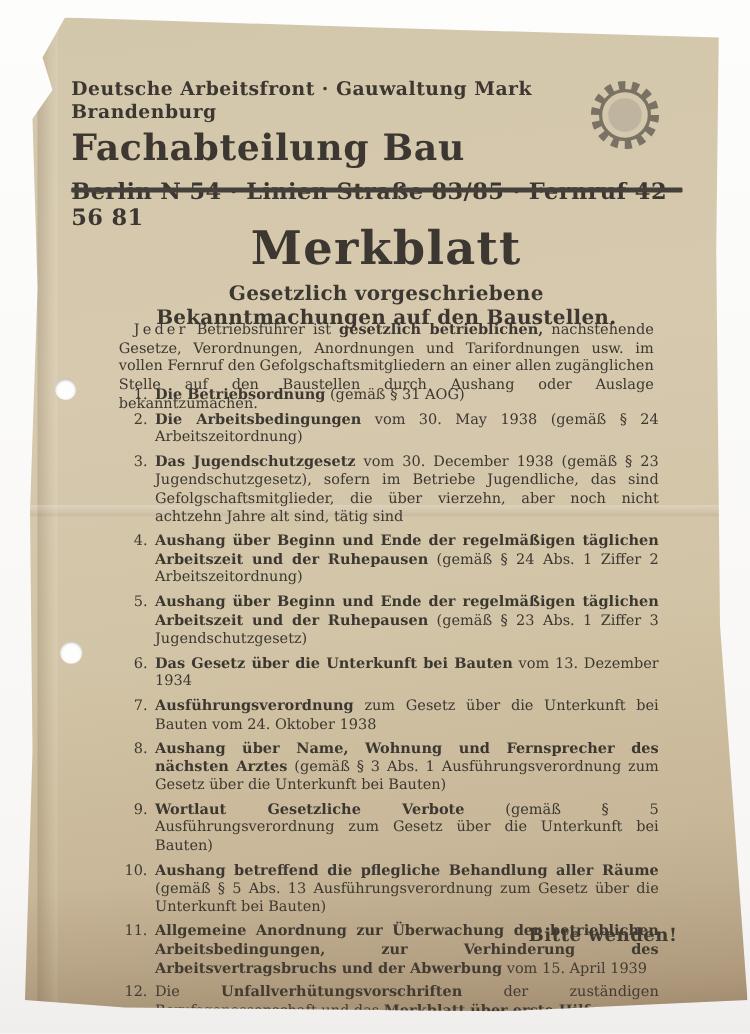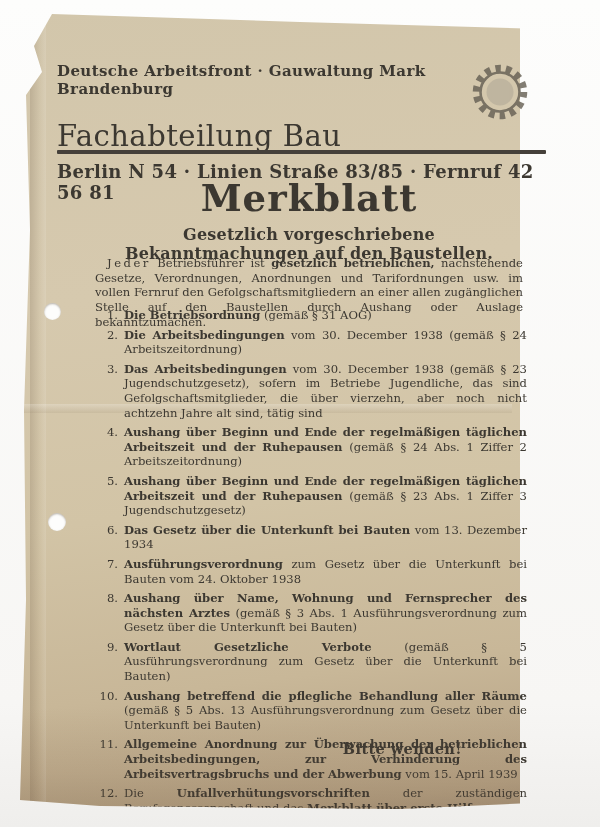--- a/index.html
+++ b/index.html
@@ -2,42 +2,42 @@
 <html><head>
 <meta charset="utf-8">
 <style>
   html,body{margin:0;padding:0;background:#ffffff;}
   .stage{
     position:relative;width:600px;height:827px;margin:0 auto;overflow:hidden;
     background:linear-gradient(to bottom,#fdfdfc 0%,#f7f6f4 85%,#efeeec 100%);
     font-family:"DejaVu Serif","Liberation Serif",serif;
   }
   .paper{
-    position:absolute;left:0;top:0;width:520px;height:827px;
+    position:absolute;left:0;top:0;width:600px;height:827px;
     background:linear-gradient(173deg,#d2c6ab 0%,#d6c9ae 35%,#d2c4a6 60%,#c8b798 80%,#b5a184 95%,#a6917 9 100%);
     background:linear-gradient(173deg,#d2c6ab 0%,#d6c9ae 35%,#d2c4a6 60%,#c8b798 80%,#b5a184 95%,#a69179 100%);
     clip-path:polygon(52px 14px,300px 22px,575px 30px,573px 200px,576px 500px,598px 800px,400px 809px,100px 806px,20px 800px,26px 600px,24px 410px,30px 230px,26px 95px,42px 72px,34px 46px);
     color:#3c3831;
   }
   .paper::after{
     content:"";position:absolute;left:0;right:0;bottom:0;height:120px;
     background:linear-gradient(to bottom,rgba(120,90,60,0) 0%,rgba(120,90,60,0.10) 55%,rgba(95,70,45,0.22) 100%);
     pointer-events:none;
   }
   .crease-v{position:absolute;left:30px;top:0;bottom:0;width:16px;
     background:linear-gradient(to right,rgba(90,70,50,0.18),rgba(90,70,50,0.02) 60%,rgba(255,255,255,0.12));}
   .crease-h{position:absolute;left:22px;right:8px;top:404px;height:9px;
     background:linear-gradient(to bottom,rgba(255,255,255,0.22),rgba(110,90,65,0.10));}
   .hole{position:absolute;background:#fdfdfc;border-radius:50%;box-shadow:inset 0 1px 2px rgba(60,45,30,0.35);}
   .hole.h1{left:44px;top:303px;width:17px;height:17px;}
   .hole.h2{left:48px;top:513px;width:18px;height:18px;}
 
   .letterhead{position:absolute;left:57px;top:62px;width:490px;}
   .lh-line1{font-size:15px;font-weight:bold;letter-spacing:0.4px;}
-  .lh-dept{font-size:29px;font-weight:normal;margin-top:21px;letter-spacing:0.5px;}
+  .lh-dept{font-size:29px;font-weight:bold;margin-top:3px;letter-spacing:0.5px;}
   .lh-addr{font-size:18px;font-weight:bold;margin-top:8px;letter-spacing:0.3px;}
   .rule{position:absolute;left:57px;top:150px;width:489px;height:4px;background:#45403a;border-radius:1px;}
 
   .emblem{position:absolute;left:470px;top:62px;width:60px;height:60px;opacity:0.8;}
 
   .titleblock{position:absolute;left:95px;top:176px;width:428px;text-align:center;}
   .doc-title{font-size:37px;font-weight:bold;letter-spacing:1px;text-align:center;}
   .doc-subtitle{font-size:16px;font-weight:bold;margin-top:5px;letter-spacing:0.2px;}
 
   .intro{position:absolute;left:95px;top:256px;width:428px;font-size:11.6px;line-height:1.27;
@@ -83,27 +83,27 @@
     <div class="list">
         <div class="item">
           <div class="num">1.</div>
           <div class="body">
             <div class="para"><span class="b">Die Betriebsordnung</span><span> (gemäß § 31 AOG)</span></div>
           </div>
         </div>
         <div class="item">
           <div class="num">2.</div>
           <div class="body">
-            <div class="para"><span class="b">Die Arbeitsbedingungen</span><span> vom 30. December 1938 (gemäß § 24 Arbeitszeitordnung)</span></div>
+            <div class="para"><span class="b">Die Arbeitsbedingungen</span><span> vom 30. May 1938 (gemäß § 24 Arbeitszeitordnung)</span></div>
           </div>
         </div>
         <div class="item">
           <div class="num">3.</div>
           <div class="body">
-            <div class="para"><span class="b">Das Arbeitsbedingungen</span><span> vom 30. December 1938 (gemäß § 23 Jugendschutzgesetz), sofern im Betriebe Jugendliche, das sind Gefolgschaftsmitglieder, die über vierzehn, aber noch nicht achtzehn Jahre alt sind, tätig sind</span></div>
+            <div class="para"><span class="b">Das Jugendschutzgesetz</span><span> vom 30. December 1938 (gemäß § 23 Jugendschutzgesetz), sofern im Betriebe Jugendliche, das sind Gefolgschaftsmitglieder, die über vierzehn, aber noch nicht achtzehn Jahre alt sind, tätig sind</span></div>
           </div>
         </div>
         <div class="item">
           <div class="num">4.</div>
           <div class="body">
             <div class="para"><span class="b">Aushang über Beginn und Ende der regelmäßigen täglichen Arbeitszeit und der Ruhepausen</span><span> (gemäß § 24 Abs. 1 Ziffer 2 Arbeitszeitordnung)</span></div>
           </div>
         </div>
         <div class="item">
           <div class="num">5.</div>

